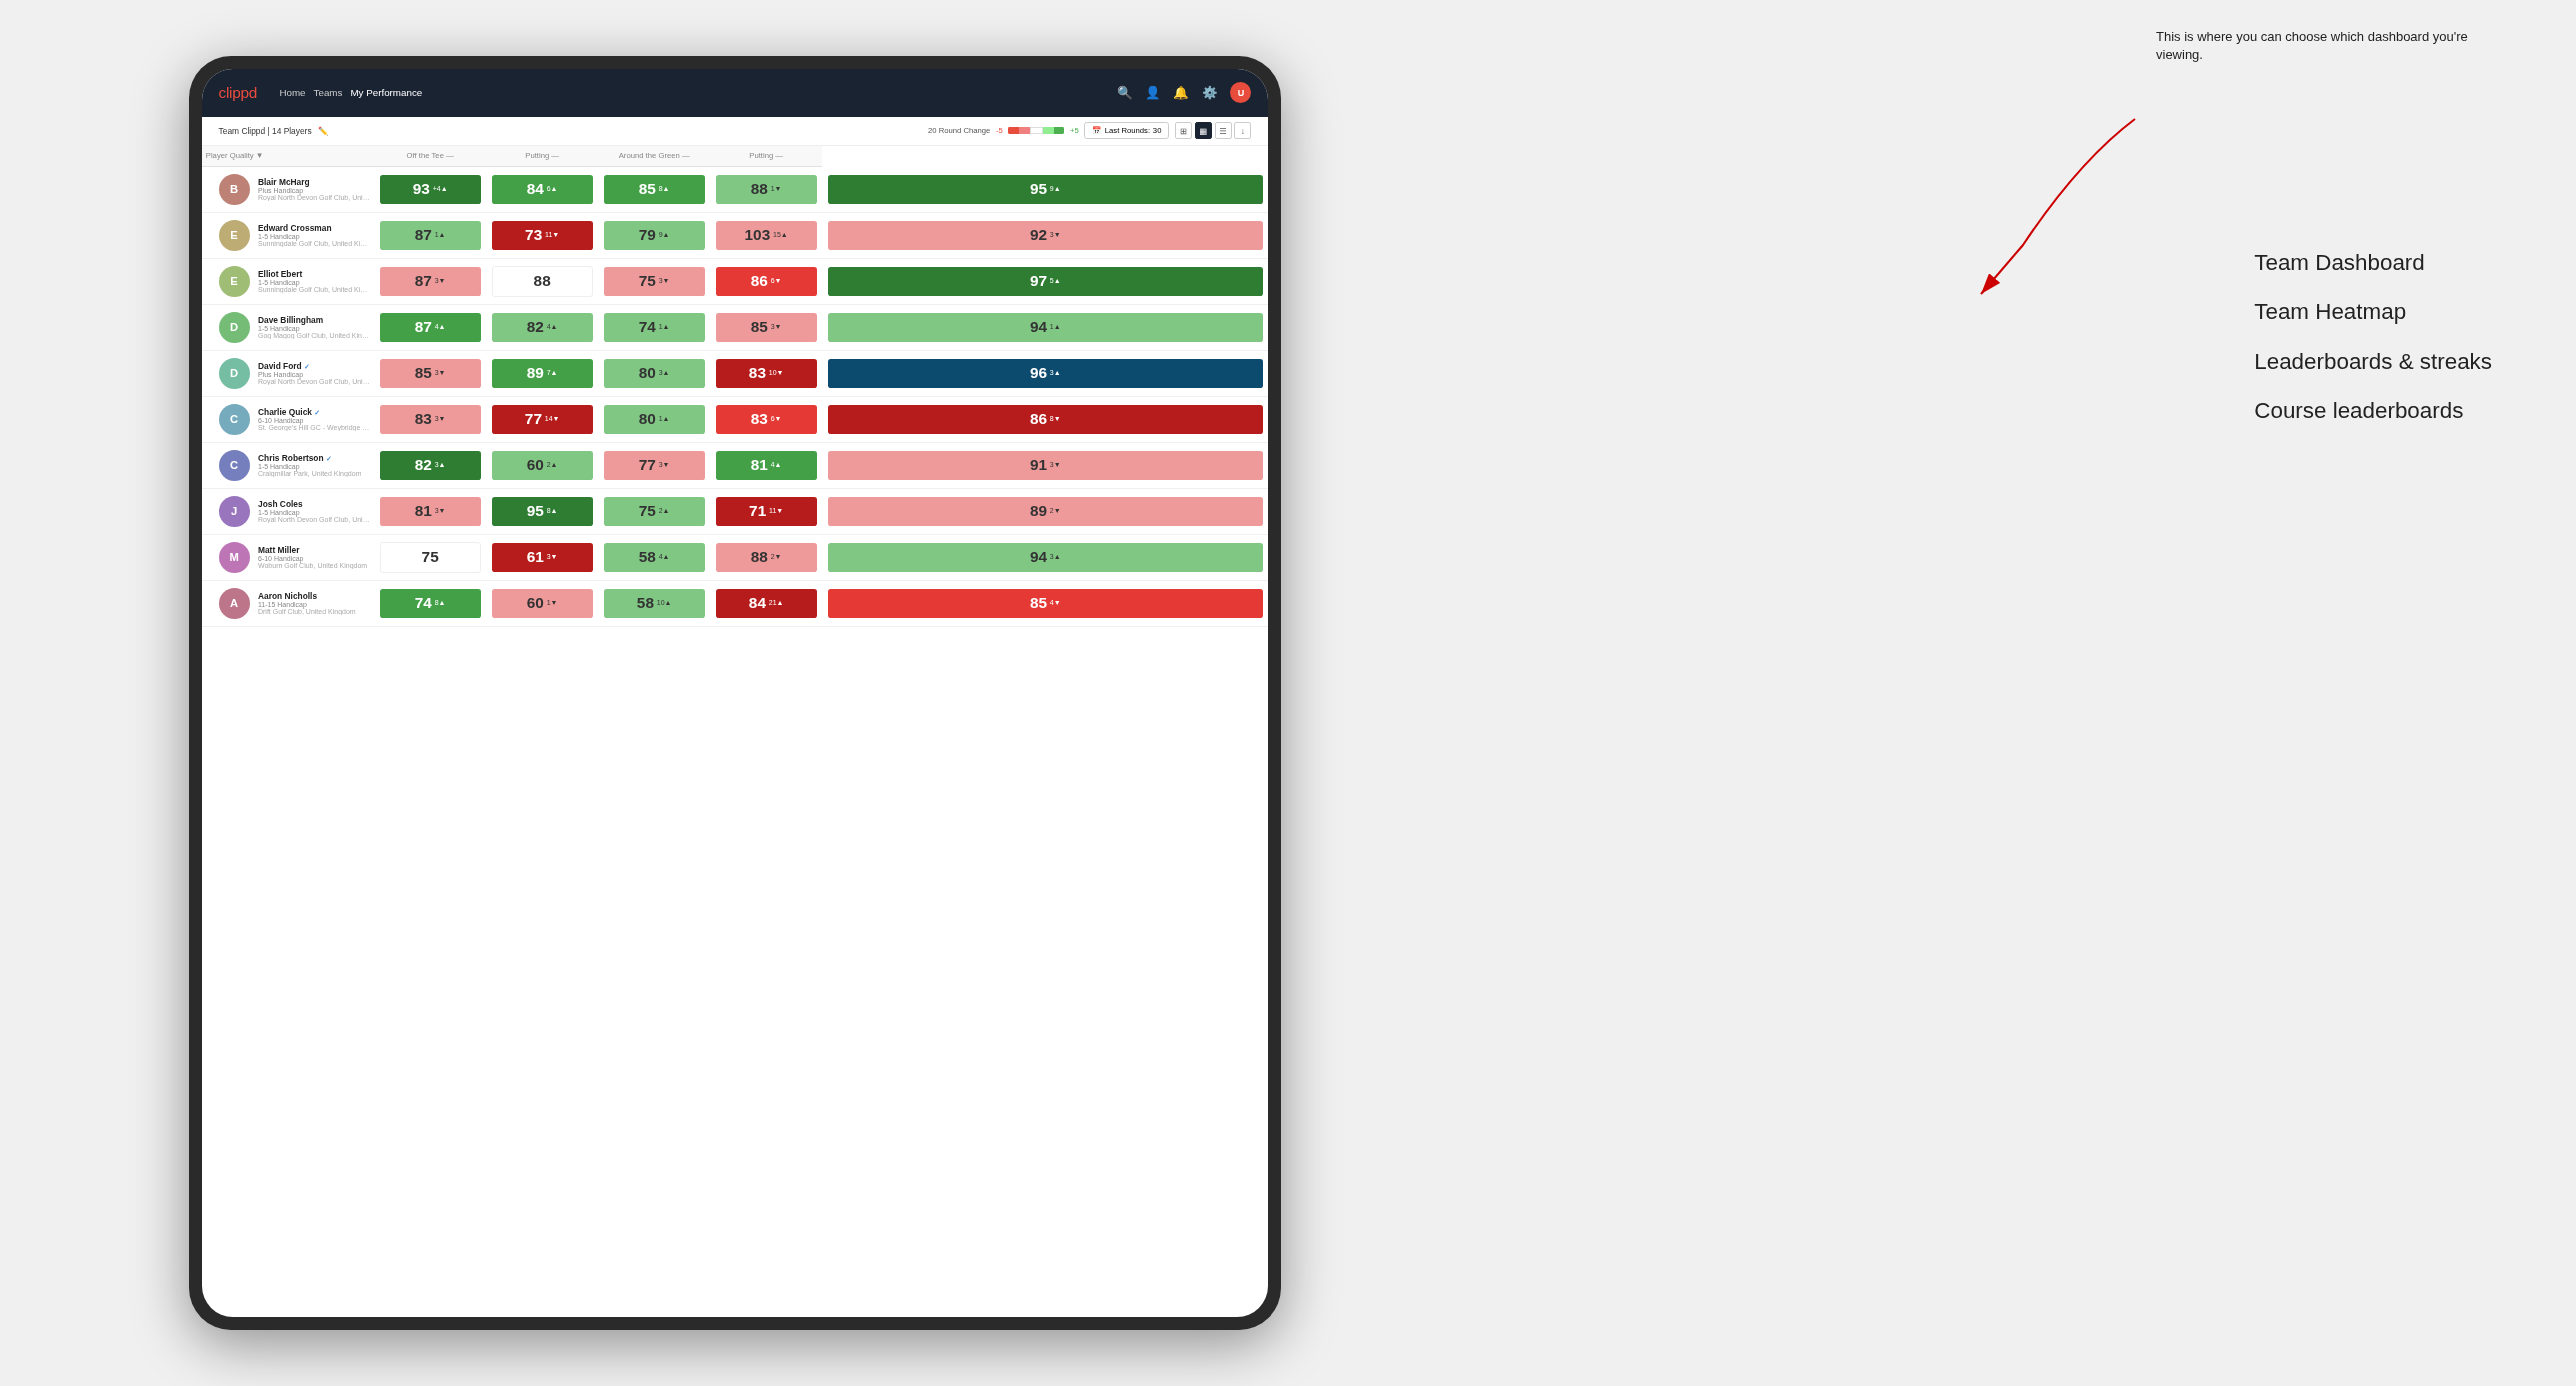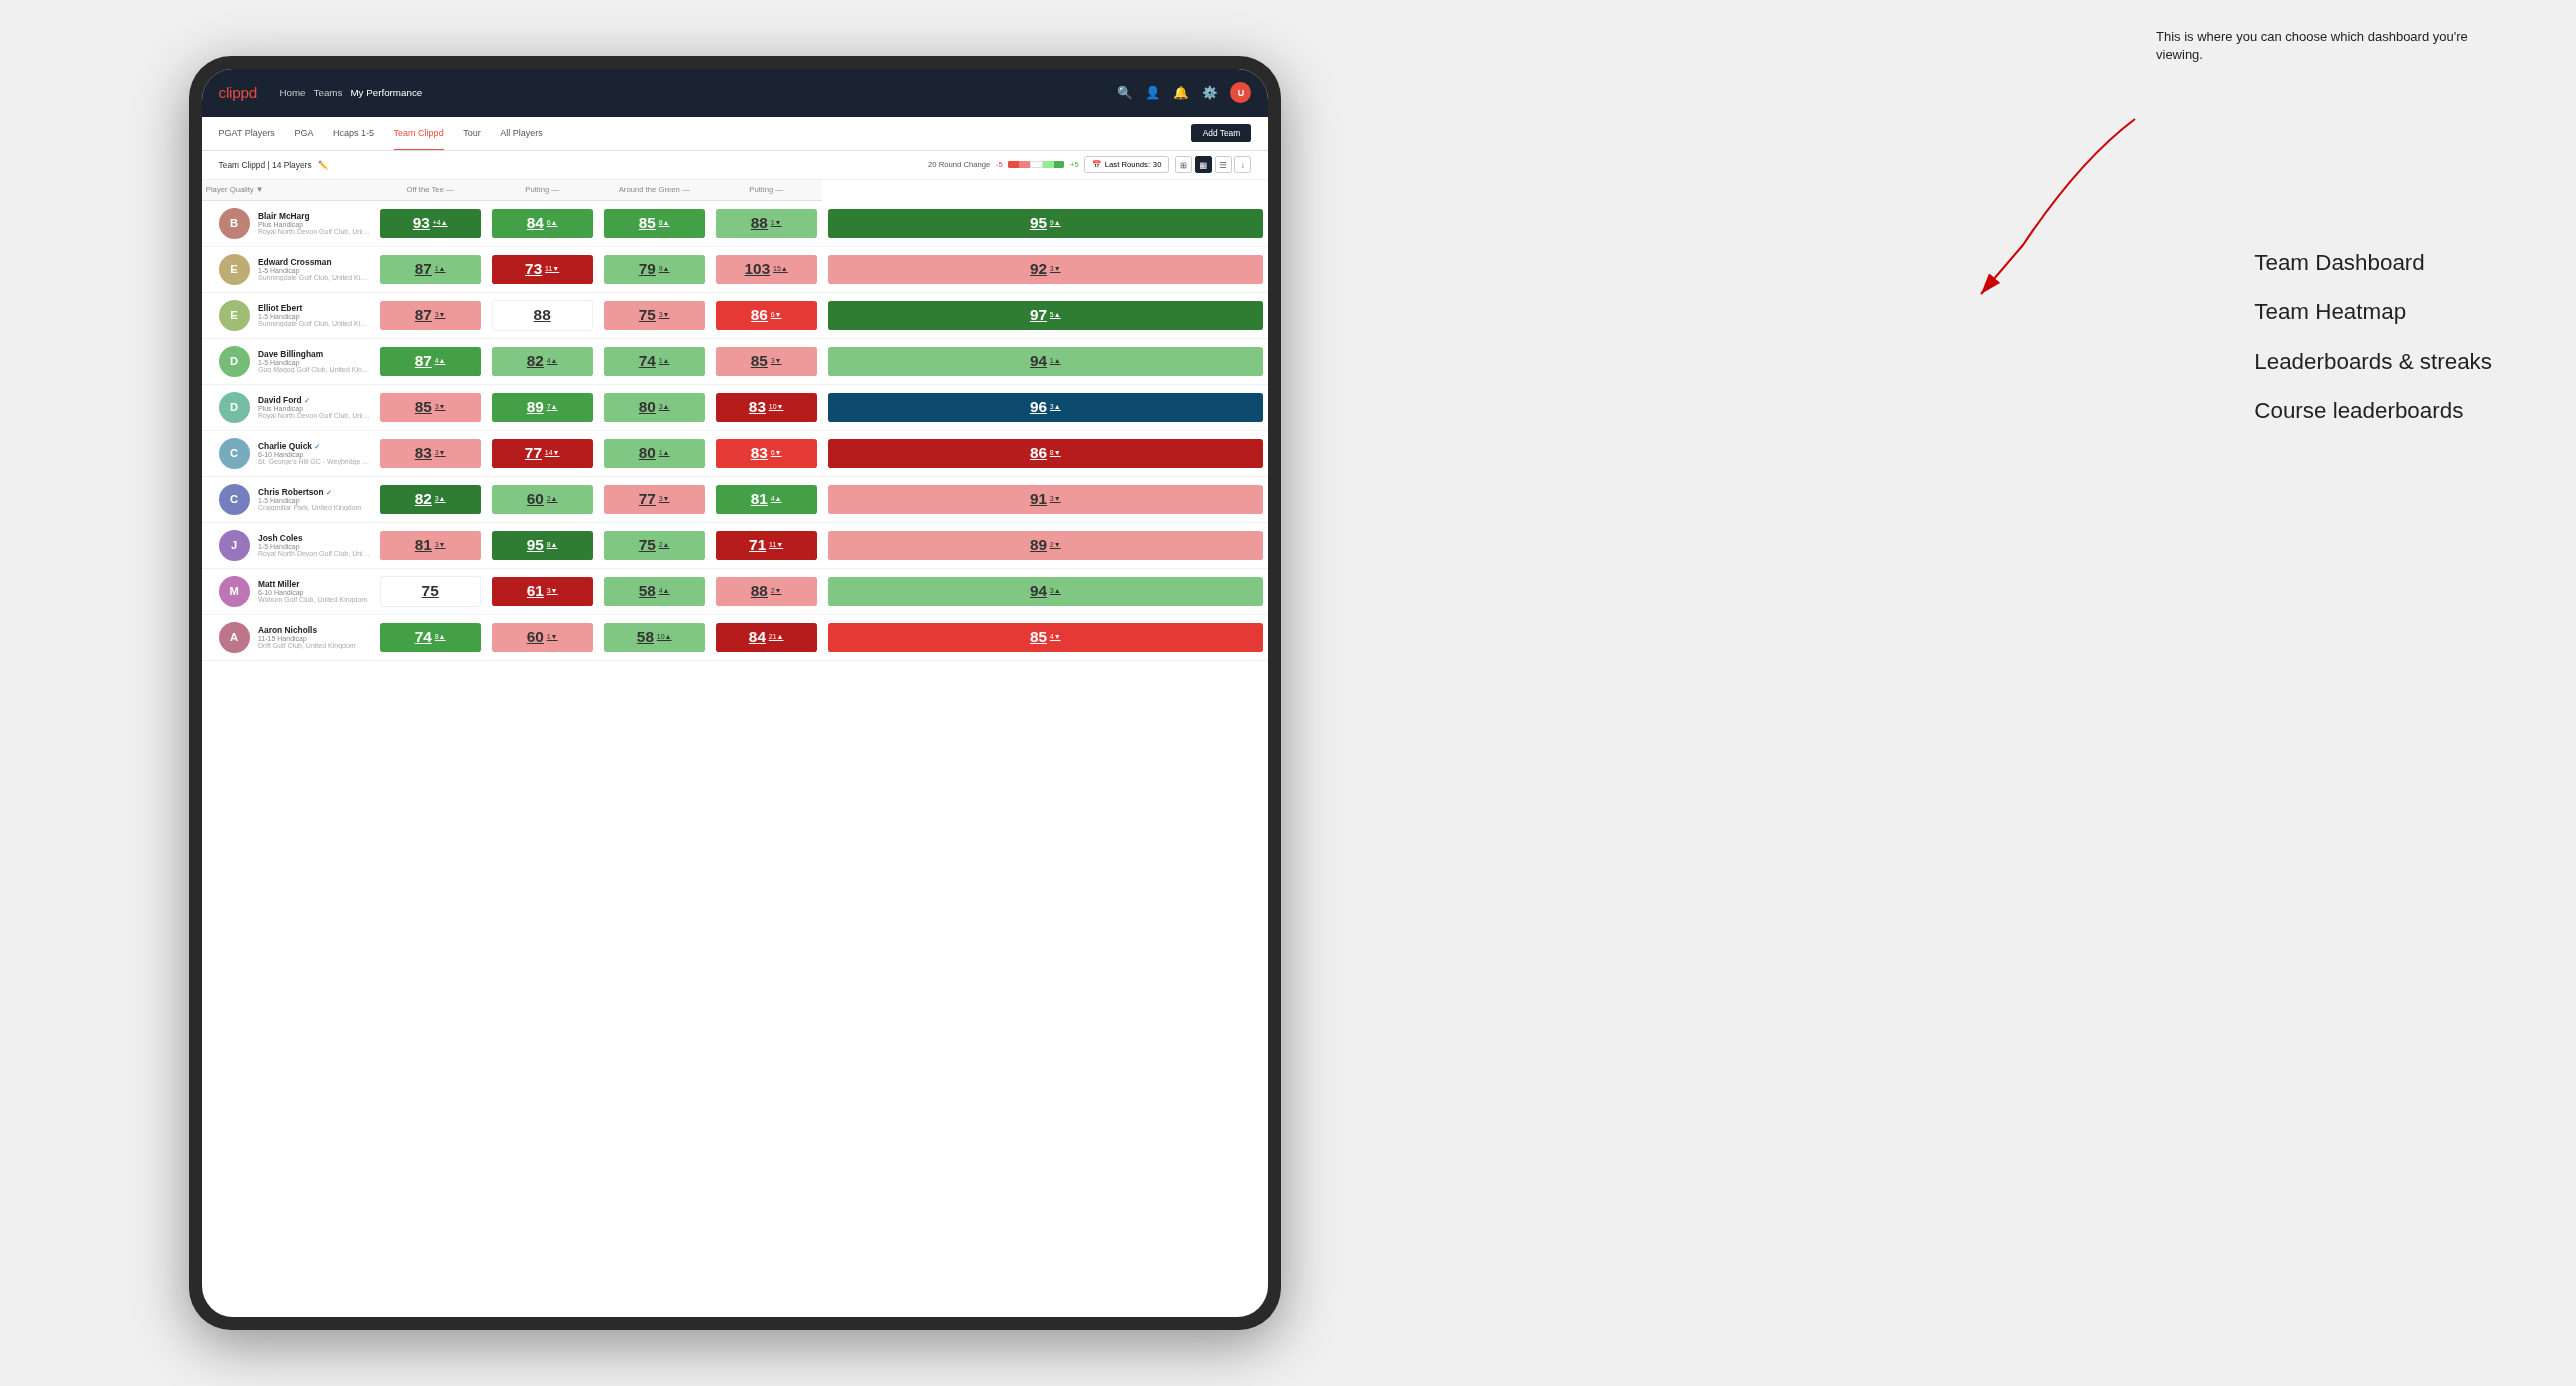--- a/index.html
+++ b/index.html
@@ -297,21 +297,20 @@
       padding: 4.2px;
     }
     .score-box {
       border-radius: 2.8px;
       padding: 5.6px 4.2px;
       display: flex;
       align-items: center;
       justify-content: center;
       gap: 2.8px;
       margin: 1.4px;
-      text-decoration: underline;
     }
     .score-main {
       font-size: 15.4px;
       font-weight: 700;
     }
     .score-change {
       font-size: 7px;
       display: flex;
       flex-direction: column;
       align-items: flex-start;
@@ -341,31 +340,20 @@
       </div>
       <div class="nav-icons">
         <span class="nav-icon">🔍</span>
         <span class="nav-icon">👤</span>
         <span class="nav-icon">🔔</span>
         <span class="nav-icon">⚙️</span>
         <div class="avatar-circle">U</div>
       </div>
     </div>
 
-    <div class="sub-nav">
-      <span class="sub-nav-item">PGAT Players</span>
-      <span class="sub-nav-item">PGA</span>
-      <span class="sub-nav-item">Hcaps 1-5</span>
-      <span class="sub-nav-item active">Team Clippd</span>
-      <span class="sub-nav-item">Tour</span>
-      <span class="sub-nav-item">All Players</span>
-      <div class="sub-nav-right">
-        <button class="add-team-btn">Add Team</button>
-      </div>
-    </div>
 
     <div class="team-bar">
       <span class="team-name">
         <span>Team Clippd</span> | <span>14 Players</span>
       </span>
       <span class="edit-icon">✏️</span>
       <div class="round-change-section">
         <span>20 Round Change</span>
         <span class="change-neg">-5</span>
         <div class="heatmap-bar">

